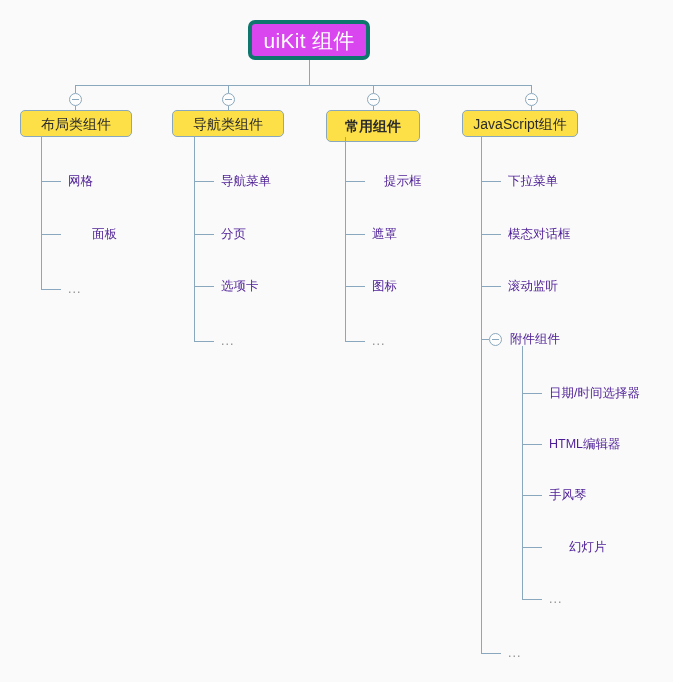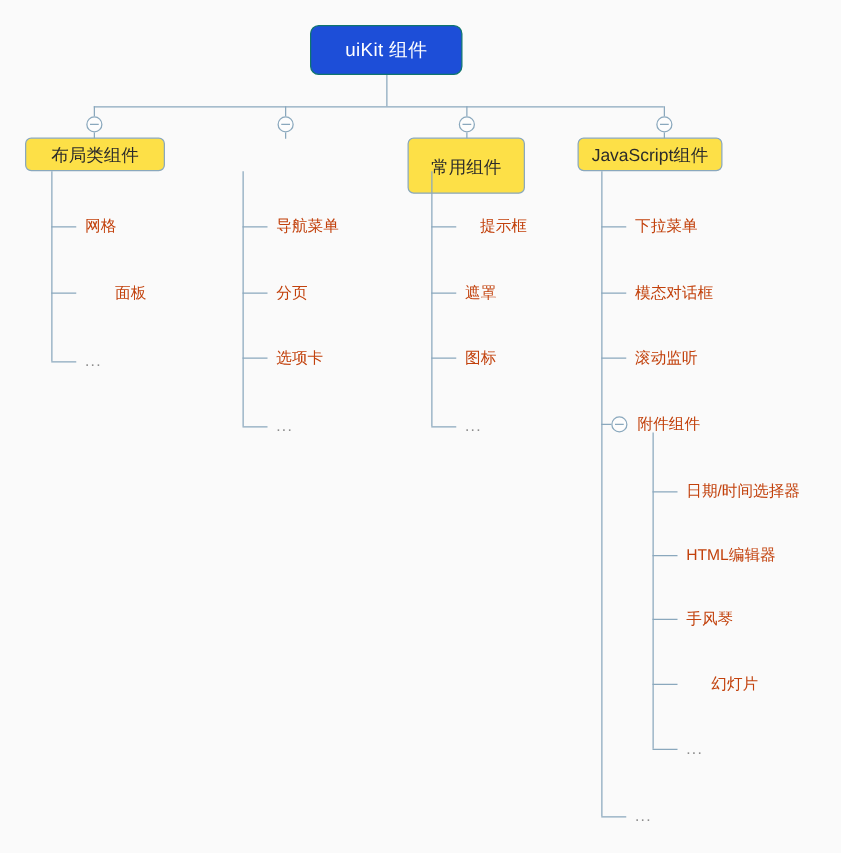--- a/index.html
+++ b/index.html
@@ -25,25 +25,25 @@
   .hline {
     position: absolute;
     height: 1px;
     background: #8aa8bd;
   }
 
   
   .root-node {
     position: absolute;
     box-sizing: border-box;
-    background: #1d4ed8;
-    border: 1px solid #0f766e;
+    background: #d946ef;
+    border: 4px solid #0f766e;
     border-radius: 7px;
     color: #ffffff;
-    font-size: 15px;
+    font-size: 21px;
     line-height: 1;
     display: flex;
     align-items: center;
     justify-content: center;
     letter-spacing: .3px;
   }
 
   
   .cat-node {
     position: absolute;
@@ -57,21 +57,21 @@
     display: flex;
     align-items: center;
     justify-content: center;
     white-space: nowrap;
   }
 
   
   .leaf {
     position: absolute;
     font-size: 12.5px;
-    color: #c2410c;
+    color: #4c1d95;
     line-height: 1;
     white-space: nowrap;
   }
   .leaf.ellipsis {
     color: #8d8d8d;
     letter-spacing: 1px;
   }
 
   
   .toggle {
@@ -114,35 +114,36 @@
   <div class="hline" style="left:41px; top:181px; width:20px;"></div>
   <div class="leaf" style="left:68px; top:175px;">网格</div>
   <div class="hline" style="left:41px; top:234px; width:20px;"></div>
   <div class="leaf" style="left:68px; top:228px;margin-left:24px;">面板</div>
   <div class="hline" style="left:41px; top:289px; width:20px;"></div>
   <div class="leaf ellipsis" style="left:68px; top:283px;">...</div>
 
   <div class="vline" style="left:228px; top:85px; height:8px;"></div>
   <div class="toggle" style="left:222px; top:93px;"></div>
   <div class="vline" style="left:228px; top:106px; height:5px;"></div>
+  <div class="cat-node" style="left:172px; top:110px; width:112px; height:27px;">导航类组件</div>
 
   <div class="vline" style="left:194px; top:137px; height:204px;"></div>
   <div class="hline" style="left:194px; top:181px; width:20px;"></div>
   <div class="leaf" style="left:221px; top:175px;">导航菜单</div>
   <div class="hline" style="left:194px; top:234px; width:20px;"></div>
   <div class="leaf" style="left:221px; top:228px;">分页</div>
   <div class="hline" style="left:194px; top:286px; width:20px;"></div>
   <div class="leaf" style="left:221px; top:280px;">选项卡</div>
   <div class="hline" style="left:194px; top:341px; width:20px;"></div>
   <div class="leaf ellipsis" style="left:221px; top:335px;">...</div>
 
   <div class="vline" style="left:373px; top:85px; height:8px;"></div>
   <div class="toggle" style="left:367px; top:93px;"></div>
   <div class="vline" style="left:373px; top:106px; height:5px;"></div>
-  <div class="cat-node" style="left:326px; top:110px; width:94px; height:45px;">常用组件</div>
+  <div class="cat-node" style="left:326px; top:110px; width:94px; height:32px;font-weight:bold;">常用组件</div>
 
   <div class="vline" style="left:345px; top:137px; height:204px;"></div>
   <div class="hline" style="left:345px; top:181px; width:20px;"></div>
   <div class="leaf" style="left:384px; top:175px;">提示框</div>
   <div class="hline" style="left:345px; top:234px; width:20px;"></div>
   <div class="leaf" style="left:372px; top:228px;">遮罩</div>
   <div class="hline" style="left:345px; top:286px; width:20px;"></div>
   <div class="leaf" style="left:372px; top:280px;">图标</div>
   <div class="hline" style="left:345px; top:341px; width:20px;"></div>
   <div class="leaf ellipsis" style="left:372px; top:335px;">...</div>

